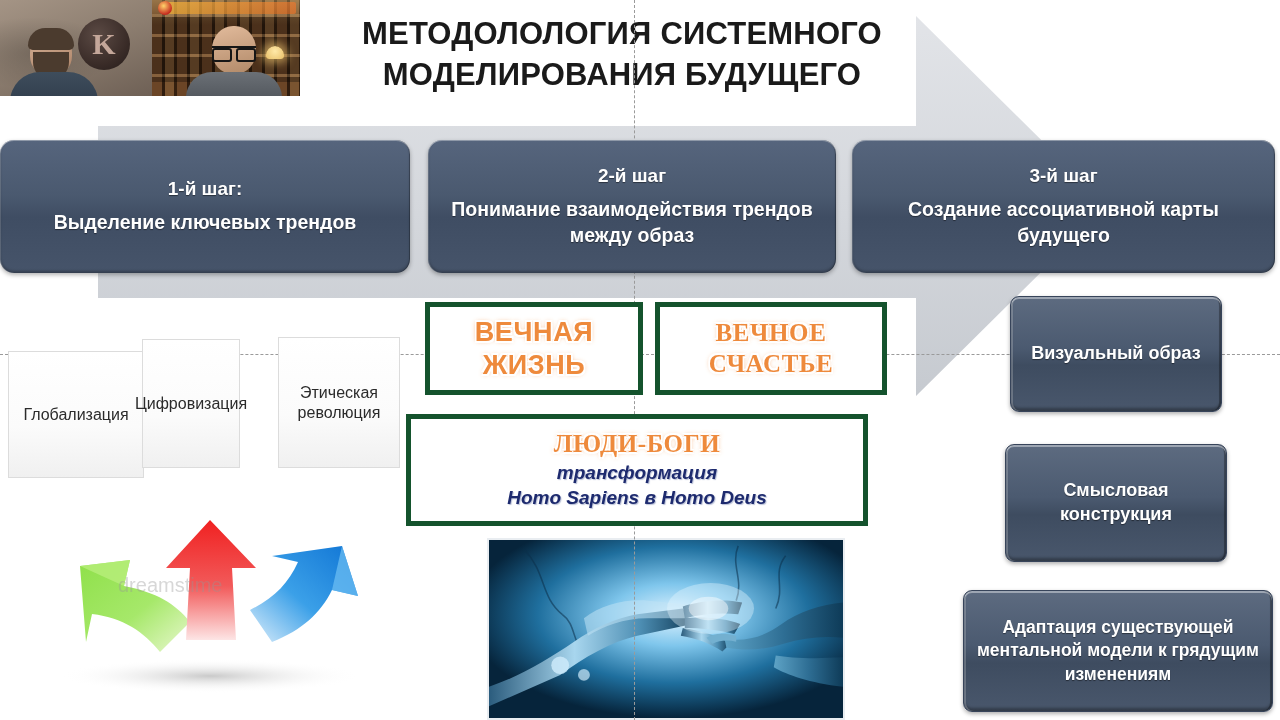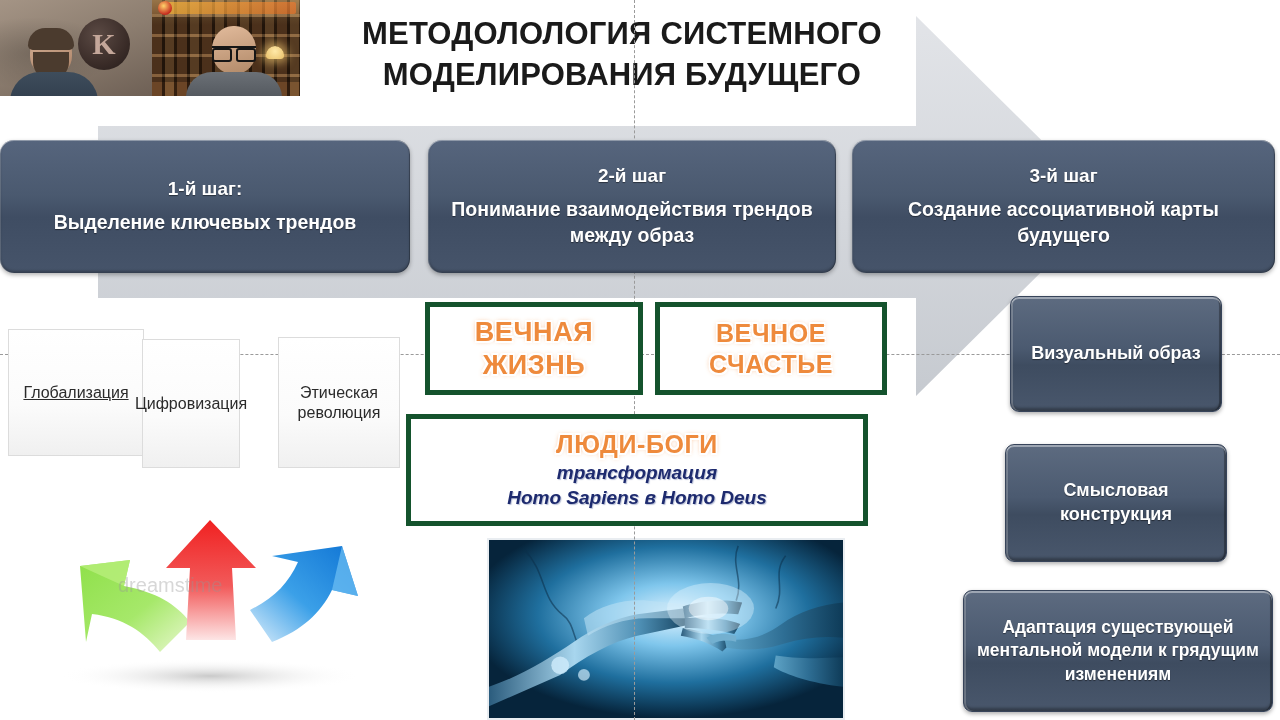--- a/index.html
+++ b/index.html
@@ -224,21 +224,21 @@
     border: 1px solid #dcdcdc;
     display: flex;
     align-items: center;
     justify-content: center;
     text-align: center;
     font-size: 16px;
     line-height: 1.25;
     color: #2b2b2b;
     padding: 0 6px;
   }
-  #trend1 { left: 8px;   top: 329px; width: 136px; height: 127px; text-decoration: underline; }
+  #trend1 { left: 8px;   top: 351px; width: 136px; height: 127px; }
   #trend2 { left: 142px; top: 339px; width: 98px; height: 129px; }
   #trend3 { left: 278px; top: 337px; width: 122px; height: 131px; }
 
   
   .concept-box {
     position: absolute;
     z-index: 7;
     background: #ffffff;
     border: 5px solid #14532d;
     display: flex;
@@ -255,21 +255,21 @@
     font-size: 27px;
     font-weight: bold;
     line-height: 1.22;
     color: #ee8a3c;
     letter-spacing: 0.6px;
     text-shadow:
       -1.6px -1.6px 0 #ffffff,  1.6px -1.6px 0 #ffffff,
       -1.6px  1.6px 0 #ffffff,  1.6px  1.6px 0 #ffffff,
        0 0 5px rgba(246,150,80,.85);
   }
-  .ornate.small { font-size: 25px; }
+  .ornate.small { font-size: 25px; font-family: Liberation Serif, serif; }
   .sub-italic {
     font-size: 19px;
     font-weight: bold;
     font-style: italic;
     color: #1d2a6e;
     line-height: 1.34;
     text-shadow: 1px 1px 1px rgba(160,170,200,.75);
   }
 
   

